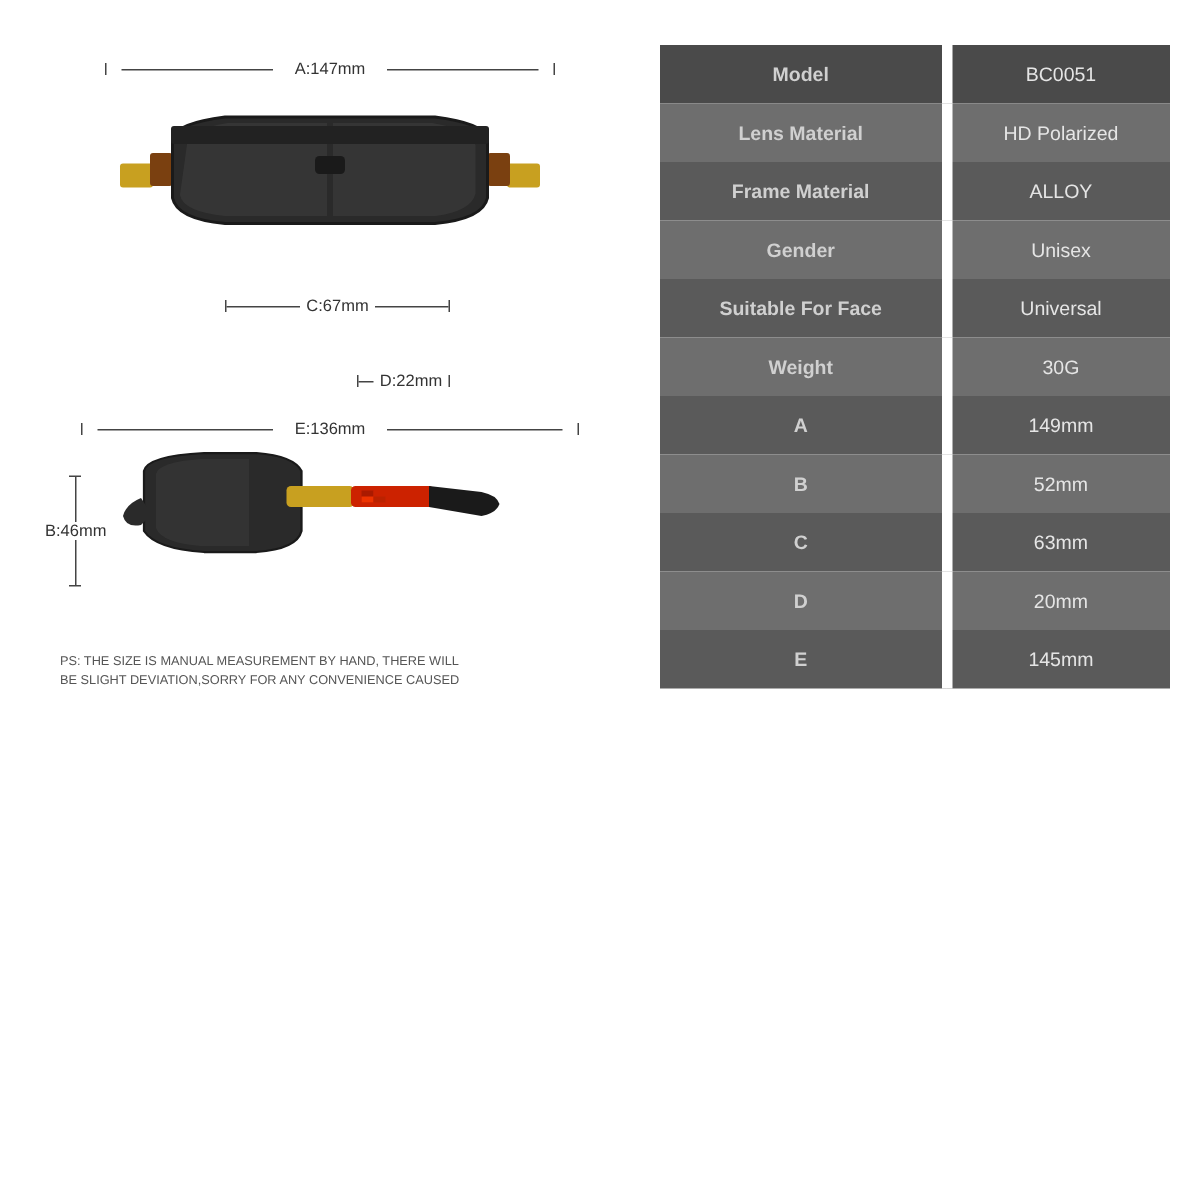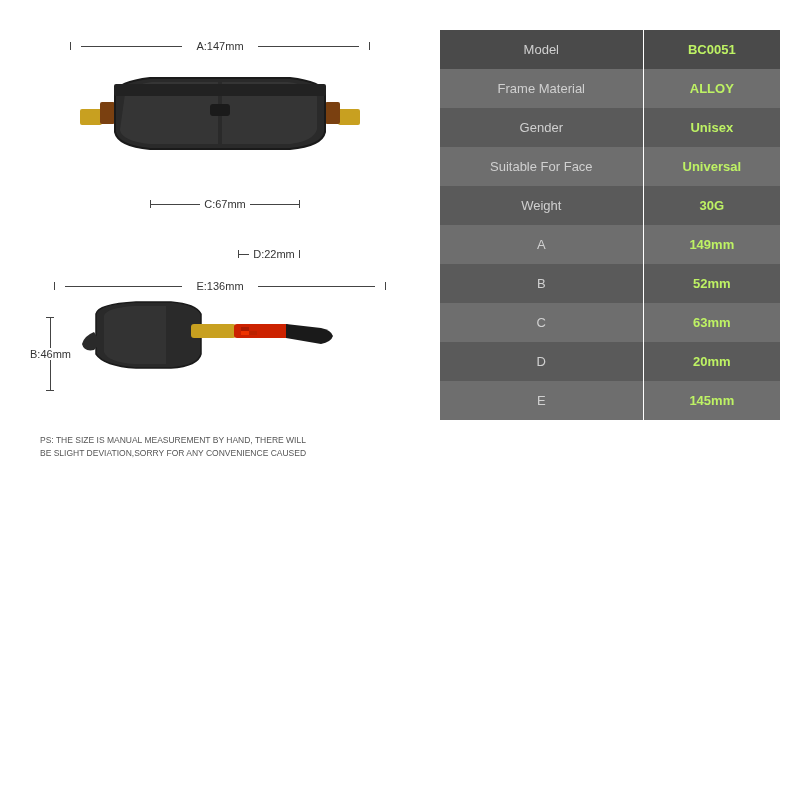--- a/index.html
+++ b/index.html
@@ -67,27 +67,27 @@
 
     .specs-table td {
       padding: 12px 16px;
       color: #e0e0e0;
       font-size: 13px;
       text-align: center;
     }
 
     .specs-table td:first-child {
       color: #d0d0d0;
-      font-weight: normal;
-      border-right: 1px solid #ffffff;
+      font-weight: bold;
+      border-right: 7px solid #ffffff;
     }
 
     .specs-table td:last-child {
-      color: #bef264;
-      font-weight: 700;
+      color: #e5e5e5;
+      font-weight: 400;
     }
 
     .meas-line-full {
       display: flex;
       align-items: center;
       width: 100%;
       gap: 10px;
     }
 
     .meas-tick {
@@ -283,20 +283,24 @@
   </div>
 
   <div class="right-panel">
     <table class="specs-table">
       <tbody id="specs-tbody">
       <tr>
             <td>Model</td>
             <td>BC0051</td>
           </tr>
           <tr>
+            <td>Lens Material</td>
+            <td>HD Polarized</td>
+          </tr>
+          <tr>
             <td>Frame Material</td>
             <td>ALLOY</td>
           </tr>
           <tr>
             <td>Gender</td>
             <td>Unisex</td>
           </tr>
           <tr>
             <td>Suitable For Face</td>
             <td>Universal</td>

